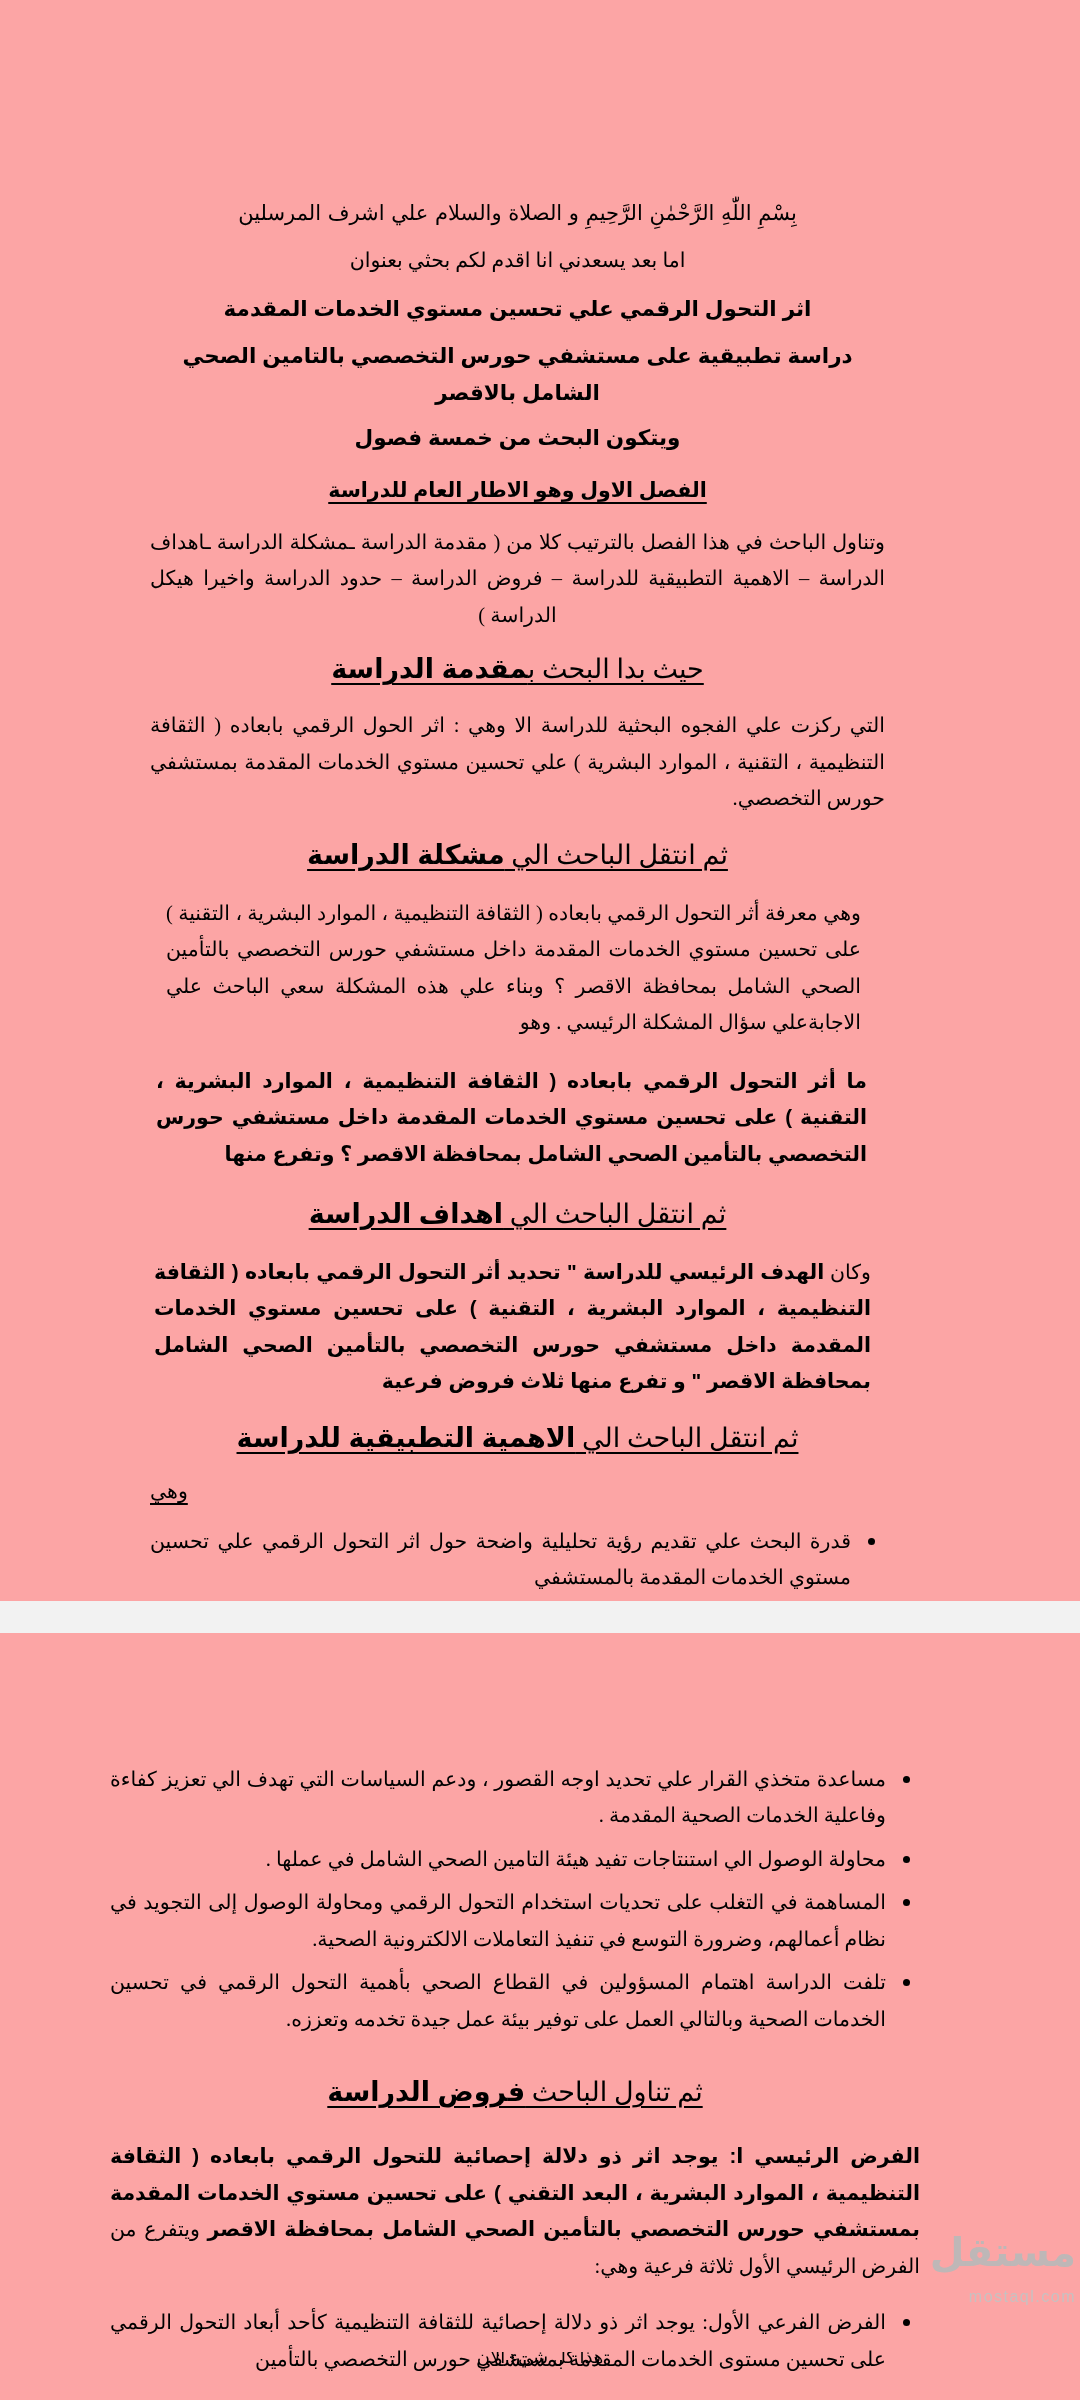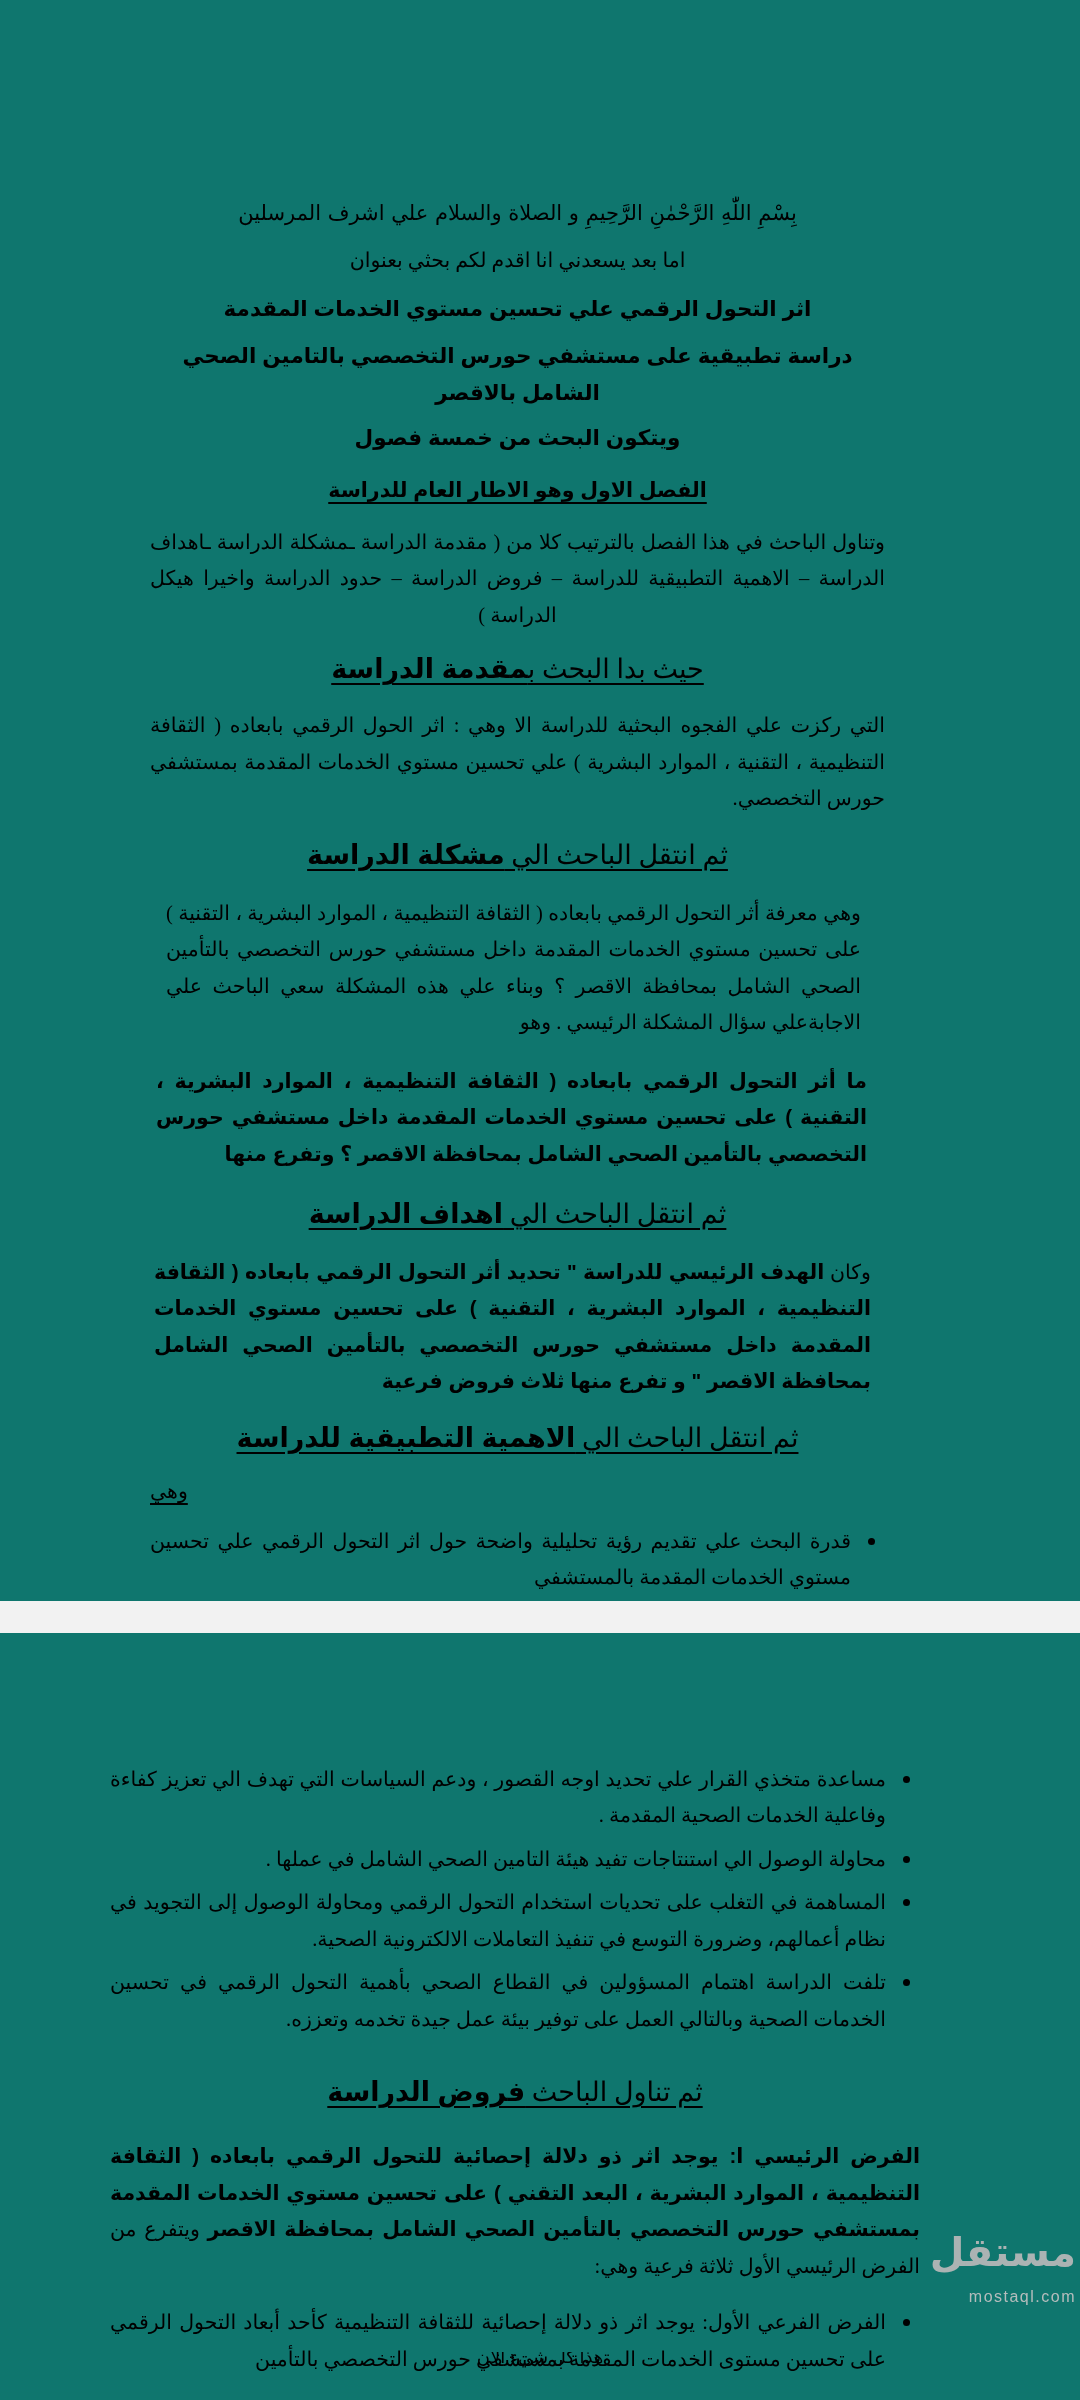--- a/index.html
+++ b/index.html
@@ -15,21 +15,21 @@
     overflow: hidden;
     font-family: "Liberation Serif", "DejaVu Serif", serif;
     color: #000000;
   }
 
   
   .page {
     position: absolute;
     left: 0;
     width: 1080px;
-    background: #0f766e;
+    background: #fca5a5;
     box-sizing: border-box;
   }
   #page-one   { top: 0;    height: 1601px; }
   #page-gap   { position:absolute; left:0; top:1601px; width:1080px; height:32px; background:#f2f2f2; }
   #page-two   { top: 1633px; height: 767px; }
 
   .sheet-inner {
     box-sizing: border-box;
     padding: 0 195px 0 150px;
   }

